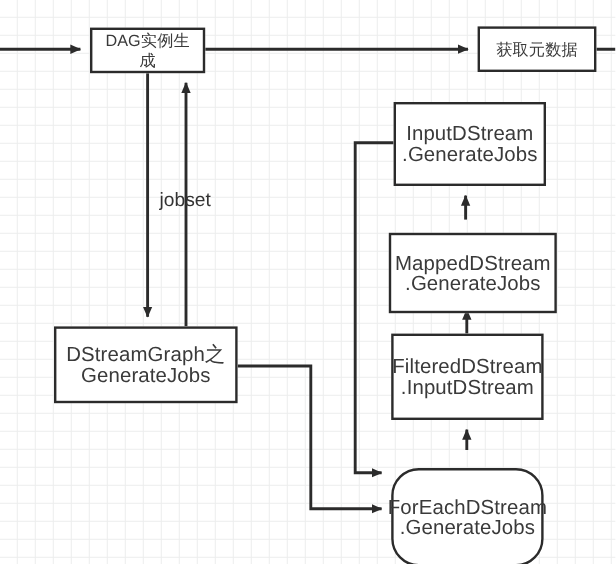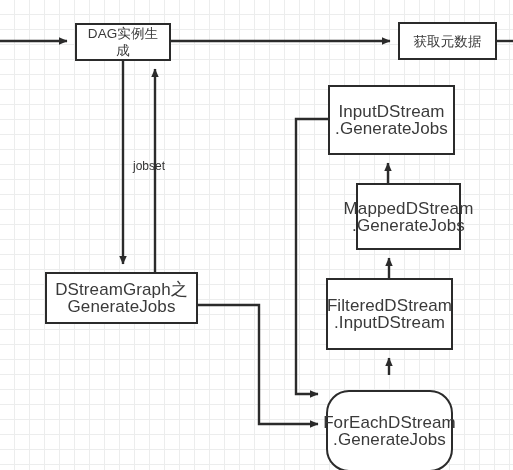--- a/index.html
+++ b/index.html
@@ -43,21 +43,21 @@
     line-height: 17px;
     letter-spacing: 0.1px;
     white-space: pre-line;
     z-index: 2;
   }
   .node-cn {
     font-size: 13.5px;
   }
   .edge-label {
     position: absolute;
-    font-size: 12px;
+    font-size: 16px;
     color: #333333;
     background: transparent;
     z-index: 3;
     white-space: nowrap;
   }
 </style>
 </head>
 <body>
 
 <div id="canvas">
@@ -88,27 +88,27 @@
     <path d="M389,278 L389,258" stroke="#2b2b2b" stroke-width="2.4" fill="none" marker-end="url(#ah)"></path>
 
     <path d="M389,375 L389,358" stroke="#2b2b2b" stroke-width="2.4" fill="none" marker-end="url(#ah)"></path>
   </svg>
 
   <div class="node node-cn" style="left:75px; top:23px; width:96px; height:38px;">DAG实例生
 成</div>
 
   <div class="node node-cn" style="left:398px; top:22px; width:99px; height:38px;">获取元数据</div>
 
-  <div class="node" style="left:45px; top:272px; width:153px; height:52px;">DStreamGraph之
+  <div class="node" style="left:45px; top:272px; width:153px; height:64px;">DStreamGraph之
 GenerateJobs</div>
 
   <div class="node" style="left:328px; top:85px; width:127px; height:70px;">InputDStream
 .GenerateJobs</div>
 
-  <div class="node" style="left:324px; top:183px; width:105px; height:67px;margin-left:32px;">MappedDStream
+  <div class="node" style="left:324px; top:194px; width:140px; height:67px;">MappedDStream
 .GenerateJobs</div>
 
   <div class="node" style="left:326px; top:278px; width:127px; height:72px;">FilteredDStream
 .InputDStream</div>
 
   <div class="node" style="left:326px; top:390px; width:127px; height:82px;border-radius:23px;">ForEachDStream
 .GenerateJobs</div>
 
   <div class="edge-label" style="left:133px; top:159px;">jobset</div>
 

